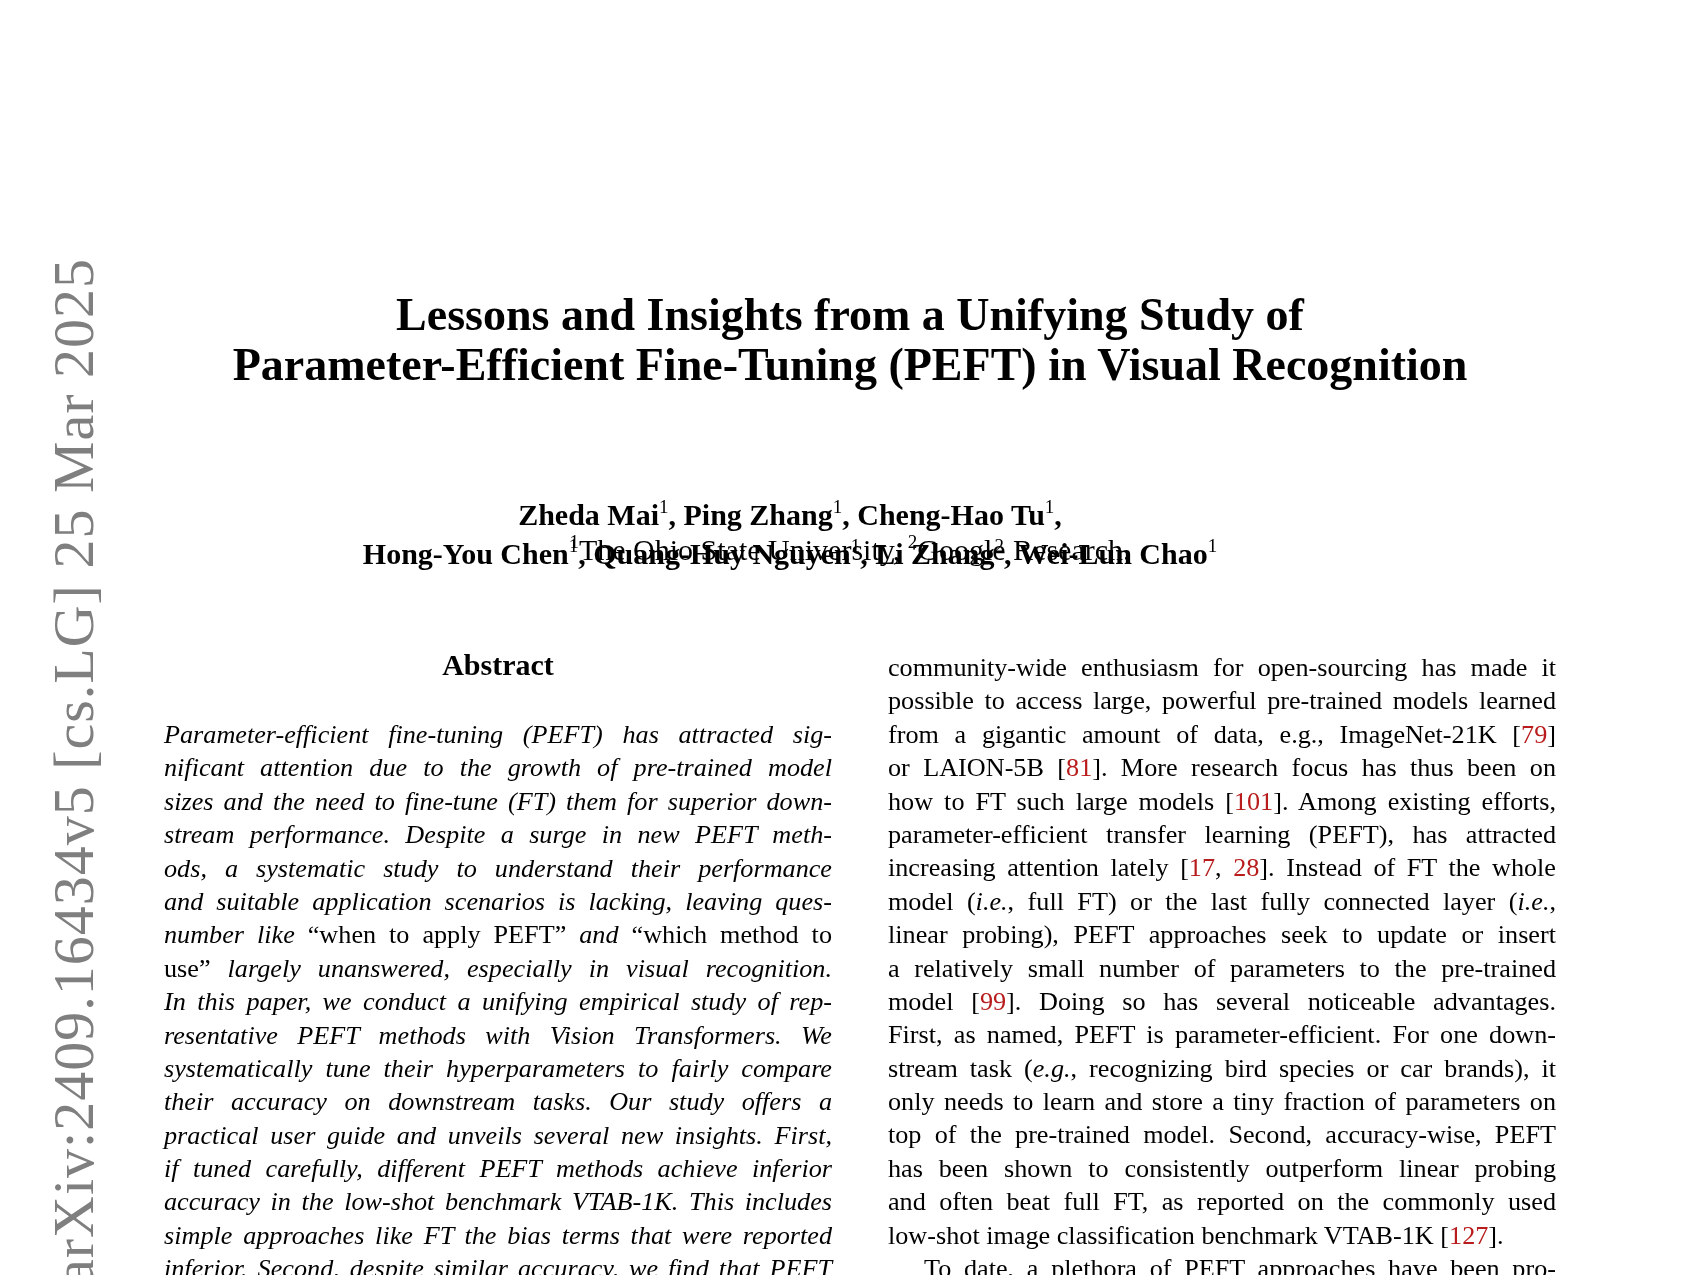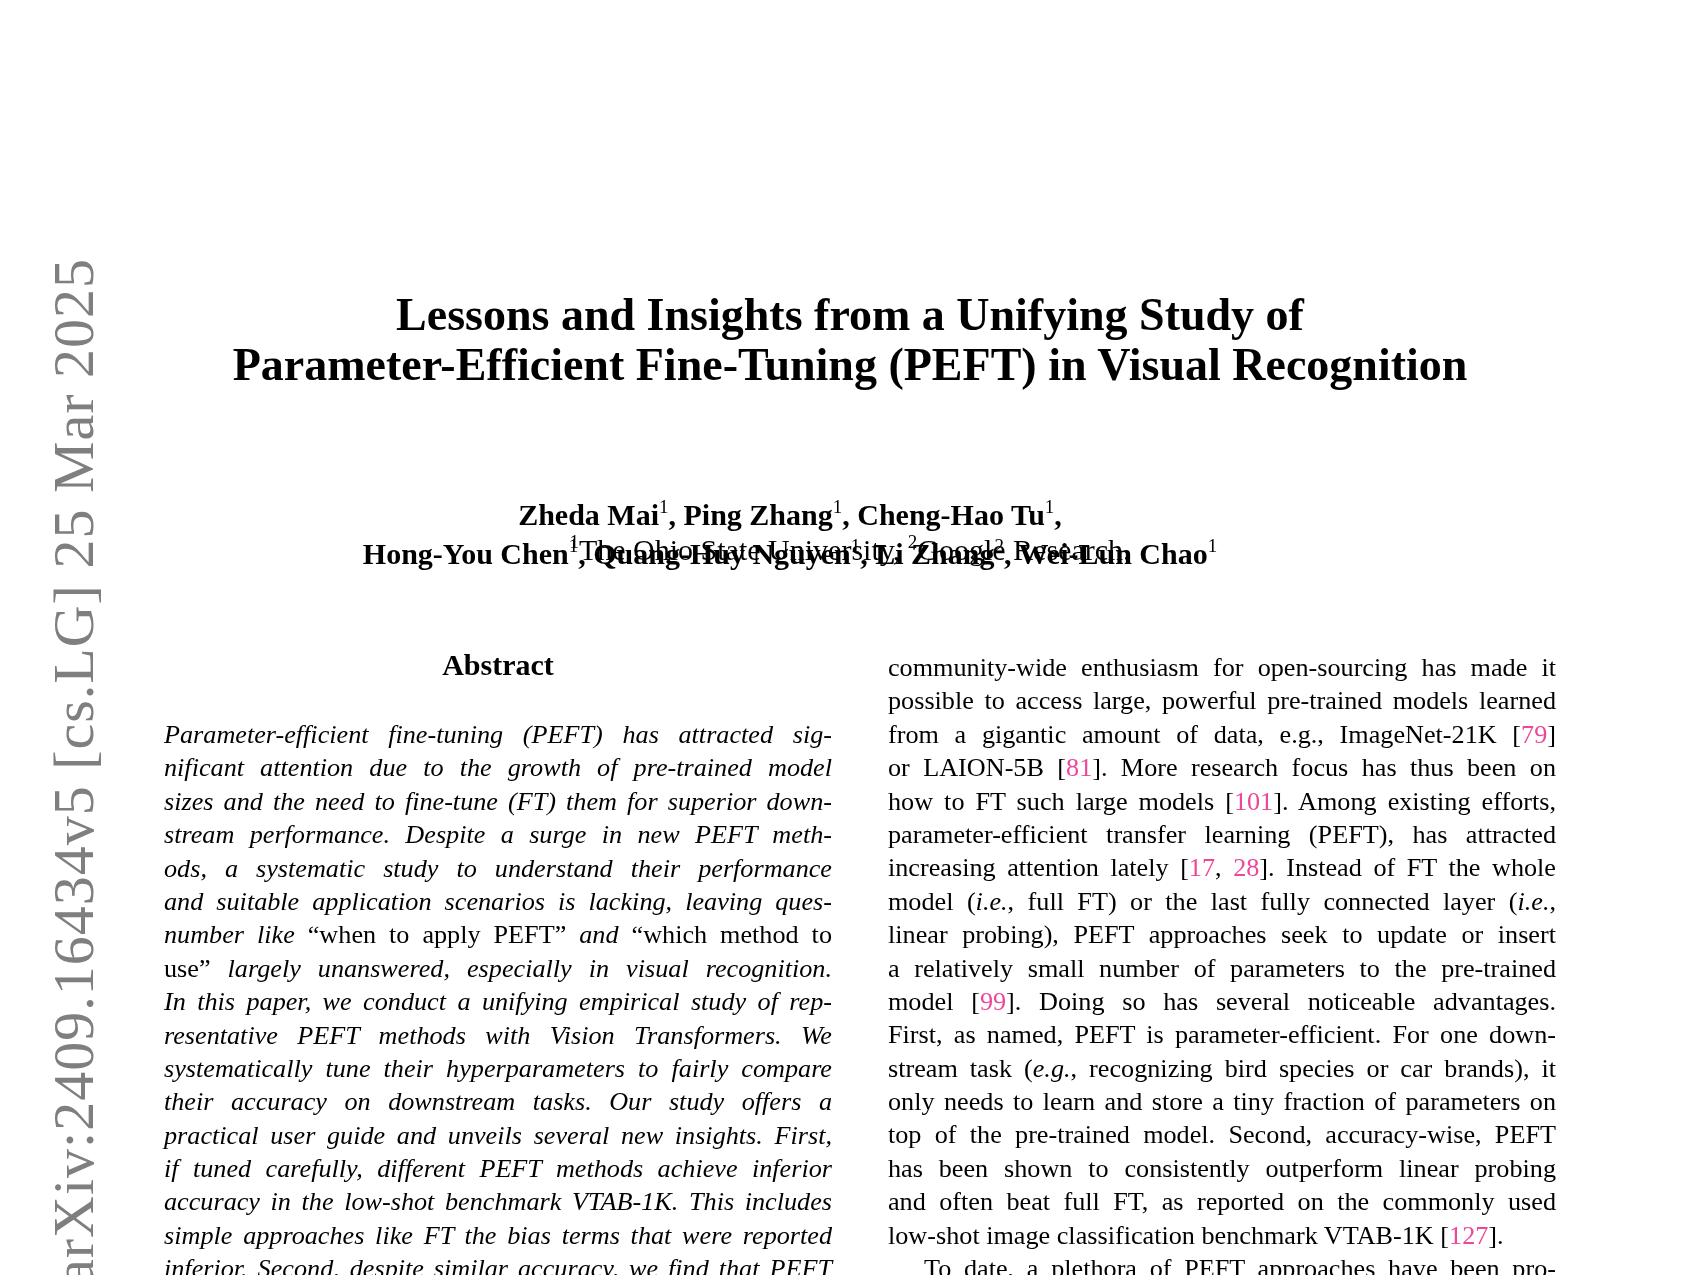--- a/index.html
+++ b/index.html
@@ -35,21 +35,21 @@
   .col {
     position: absolute; width: 668px; font-size: 26.2px; line-height: 33.4px;
   }
   .col .ln { white-space: nowrap; text-align: justify; text-align-last: justify; height: 33.4px; }
   .col .ln.last { text-align-last: left; }
   .col .ln.indent { text-indent: 36px; }
   .col-left { left: 164px; top: 718px; font-style: italic; }
   .col-right { left: 888px; top: 651px; }
   .up { font-style: normal; }
   .it { font-style: italic; }
-  .cite { color: #ec4899; margin-top: 28px; }
+  .cite { color: #b91c1c; margin-top: 28px; }
 </style>
 </head>
 <body>
 
 <div class="arxiv-margin">arXiv:2409.16434v5  [cs.LG]  25 Mar 2025</div>
 
 <div class="title">
   <div>Lessons and Insights from a Unifying Study of</div>
   <div>Parameter-Efficient Fine-Tuning (PEFT) in Visual Recognition</div>
 </div>

